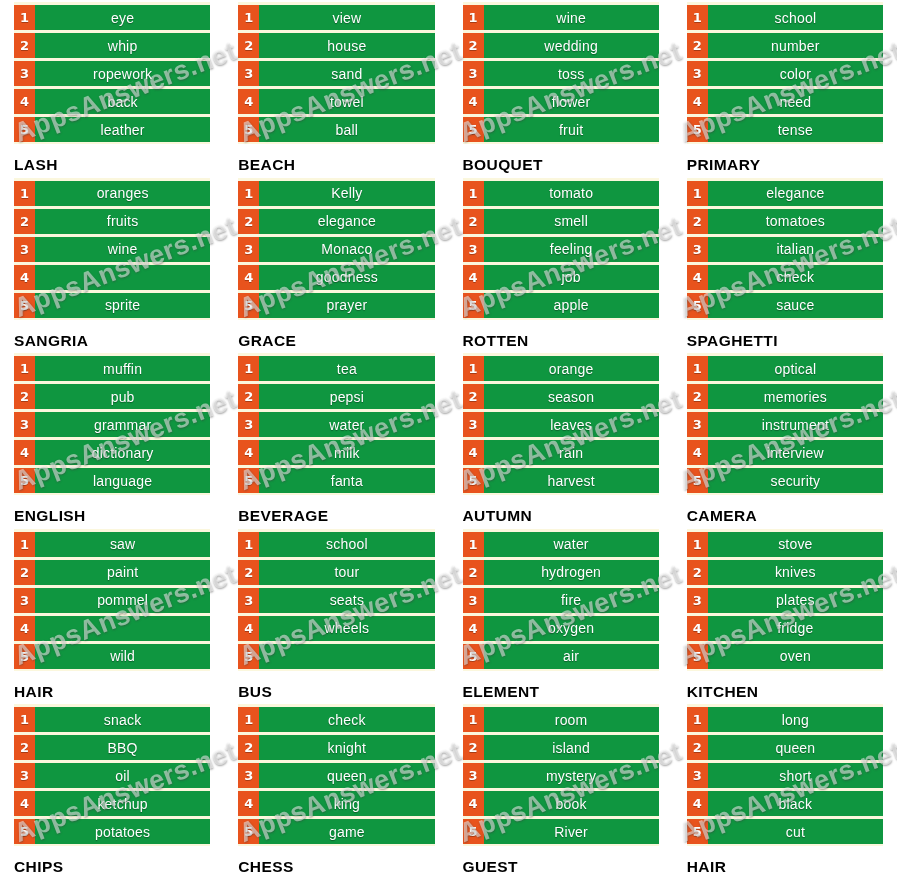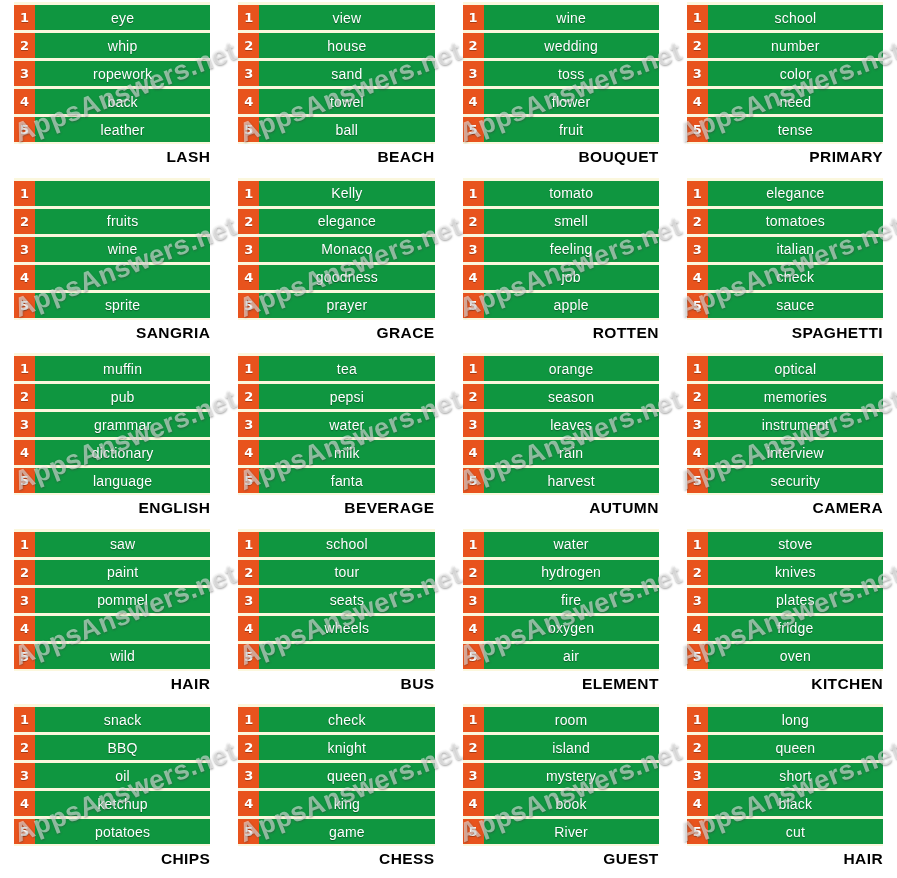--- a/index.html
+++ b/index.html
@@ -79,26 +79,26 @@
     display: flex;
     align-items: center;
     justify-content: center;
     letter-spacing: 0.2px;
     text-shadow: 0 1px 1px rgba(0,0,0,0.35);
     white-space: nowrap;
     overflow: hidden;
   }
 
   .answer {
-    text-align: right;
+    text-align: left;
     color: #000000;
     font-size: 15.5px;
     font-weight: bold;
     letter-spacing: 0.4px;
-    padding-top: 4px;
+    padding-top: 12px;
     line-height: 1.1;
     font-family: "Liberation Sans", sans-serif;
   }
 
   
   #watermarks {
     position: absolute;
     left: 0;
     top: 0;
     width: 897px;
@@ -220,20 +220,21 @@
           <div class="num">5</div>
           <div class="word">tense</div>
         </div>
       </div>
       <div class="answer">PRIMARY</div>
     </div>
     <div class="puzzle">
       <div class="card">
         <div class="row">
           <div class="num">1</div>
+          <div class="word">oranges</div>
         </div>
         <div class="row">
           <div class="num">2</div>
           <div class="word">fruits</div>
         </div>
         <div class="row">
           <div class="num">3</div>
           <div class="word">wine</div>
         </div>
         <div class="row">

